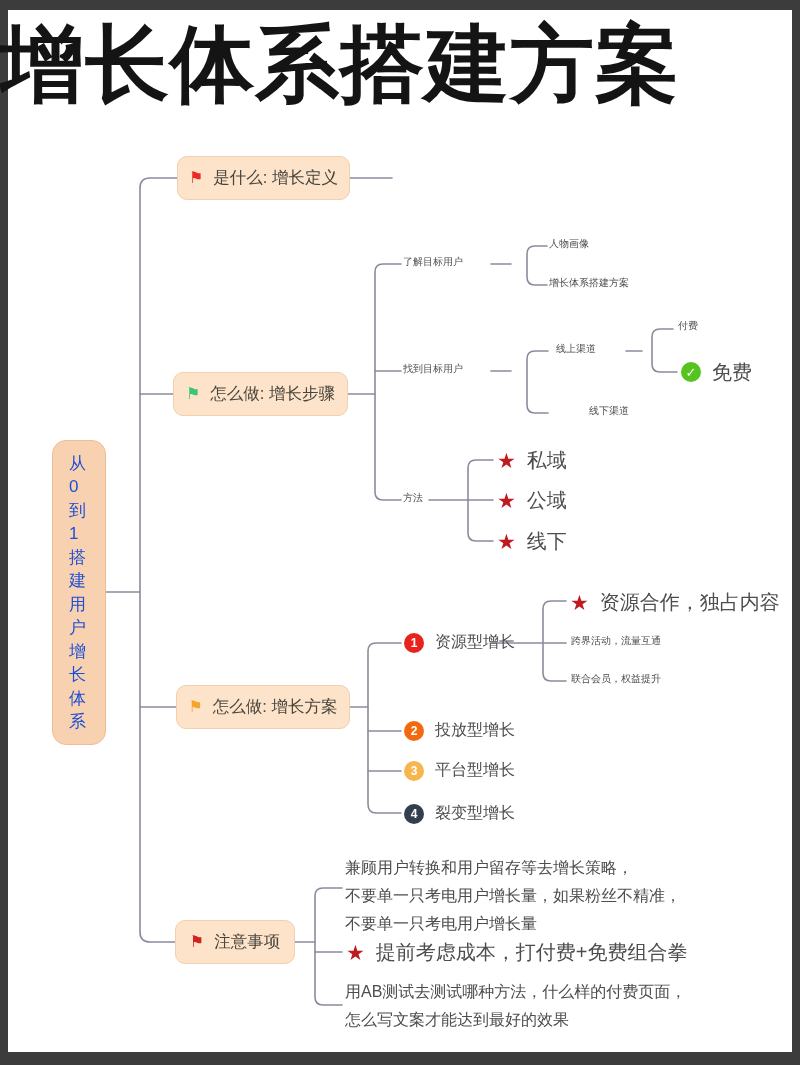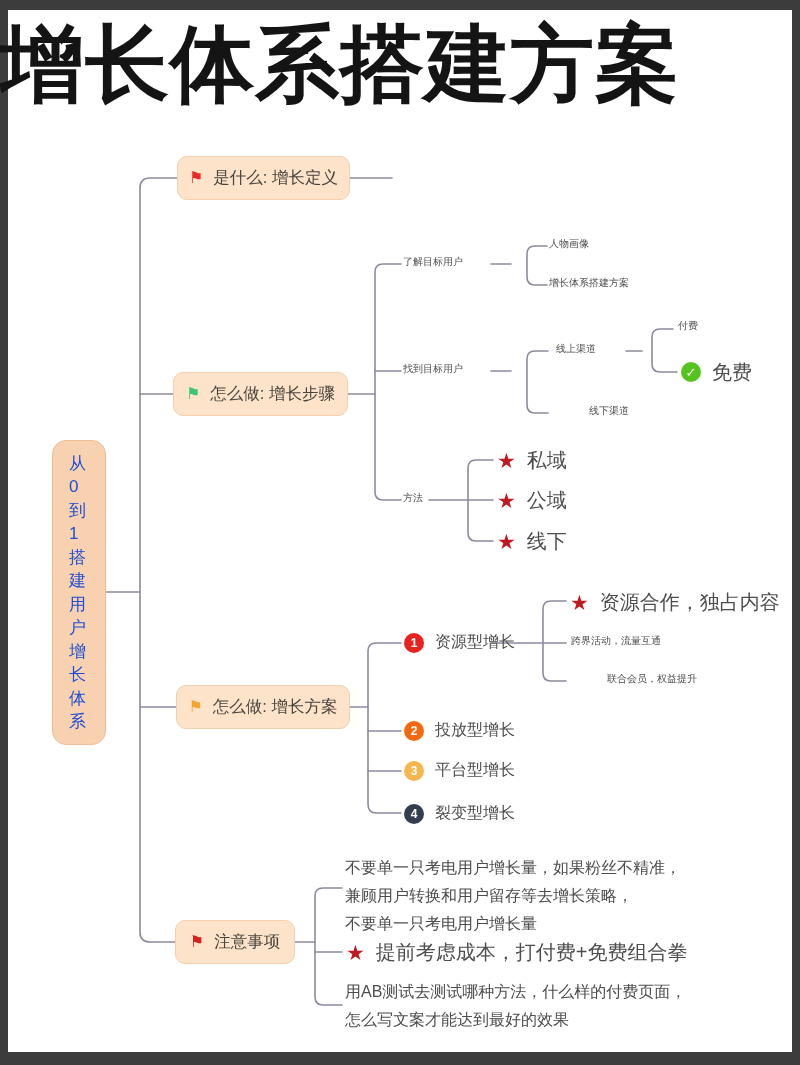--- a/index.html
+++ b/index.html
@@ -131,41 +131,41 @@
   </div>
   <div class="planrow" style="left:404px;top:632px;">
     <span class="badge b1">1</span>
     <span class="txt">资源型增长</span>
   </div>
   <div class="iconrow" style="left:570px;top:590px;">
     <span class="star">★</span>
     <span class="txt">资源合作，独占内容</span>
   </div>
   <div class="leaf" style="left:571px;top:634px;">跨界活动，流量互通</div>
-  <div class="leaf" style="left:571px;top:672px;margin-left:36px;">联合会员，权益提升</div>
+  <div class="leaf" style="left:571px;top:672px;">联合会员，权益提升</div>
   <div class="planrow" style="left:404px;top:720px;">
     <span class="badge b2">2</span>
     <span class="txt">投放型增长</span>
   </div>
   <div class="planrow" style="left:404px;top:760px;">
     <span class="badge b3">3</span>
     <span class="txt">平台型增长</span>
   </div>
   <div class="planrow" style="left:404px;top:803px;">
     <span class="badge b4">4</span>
     <span class="txt">裂变型增长</span>
   </div>
 
   <div class="tnode node4">
     <span class="flag dred">⚑</span>
     <span>注意事项</span>
   </div>
   <div class="para" style="left:345px;top:854px;">
+    <div>兼顾用户转换和用户留存等去增长策略，</div>
     <div>不要单一只考电用户增长量，如果粉丝不精准，</div>
-    <div>兼顾用户转换和用户留存等去增长策略，</div>
     <div>不要单一只考电用户增长量</div>
   </div>
   <div class="iconrow" style="left:346px;top:940px;">
     <span class="star">★</span>
     <span class="txt">提前考虑成本，打付费+免费组合拳</span>
   </div>
   <div class="para" style="left:345px;top:978px;">
     <div>用AB测试去测试哪种方法，什么样的付费页面，</div>
     <div>怎么写文案才能达到最好的效果</div>
   </div>

